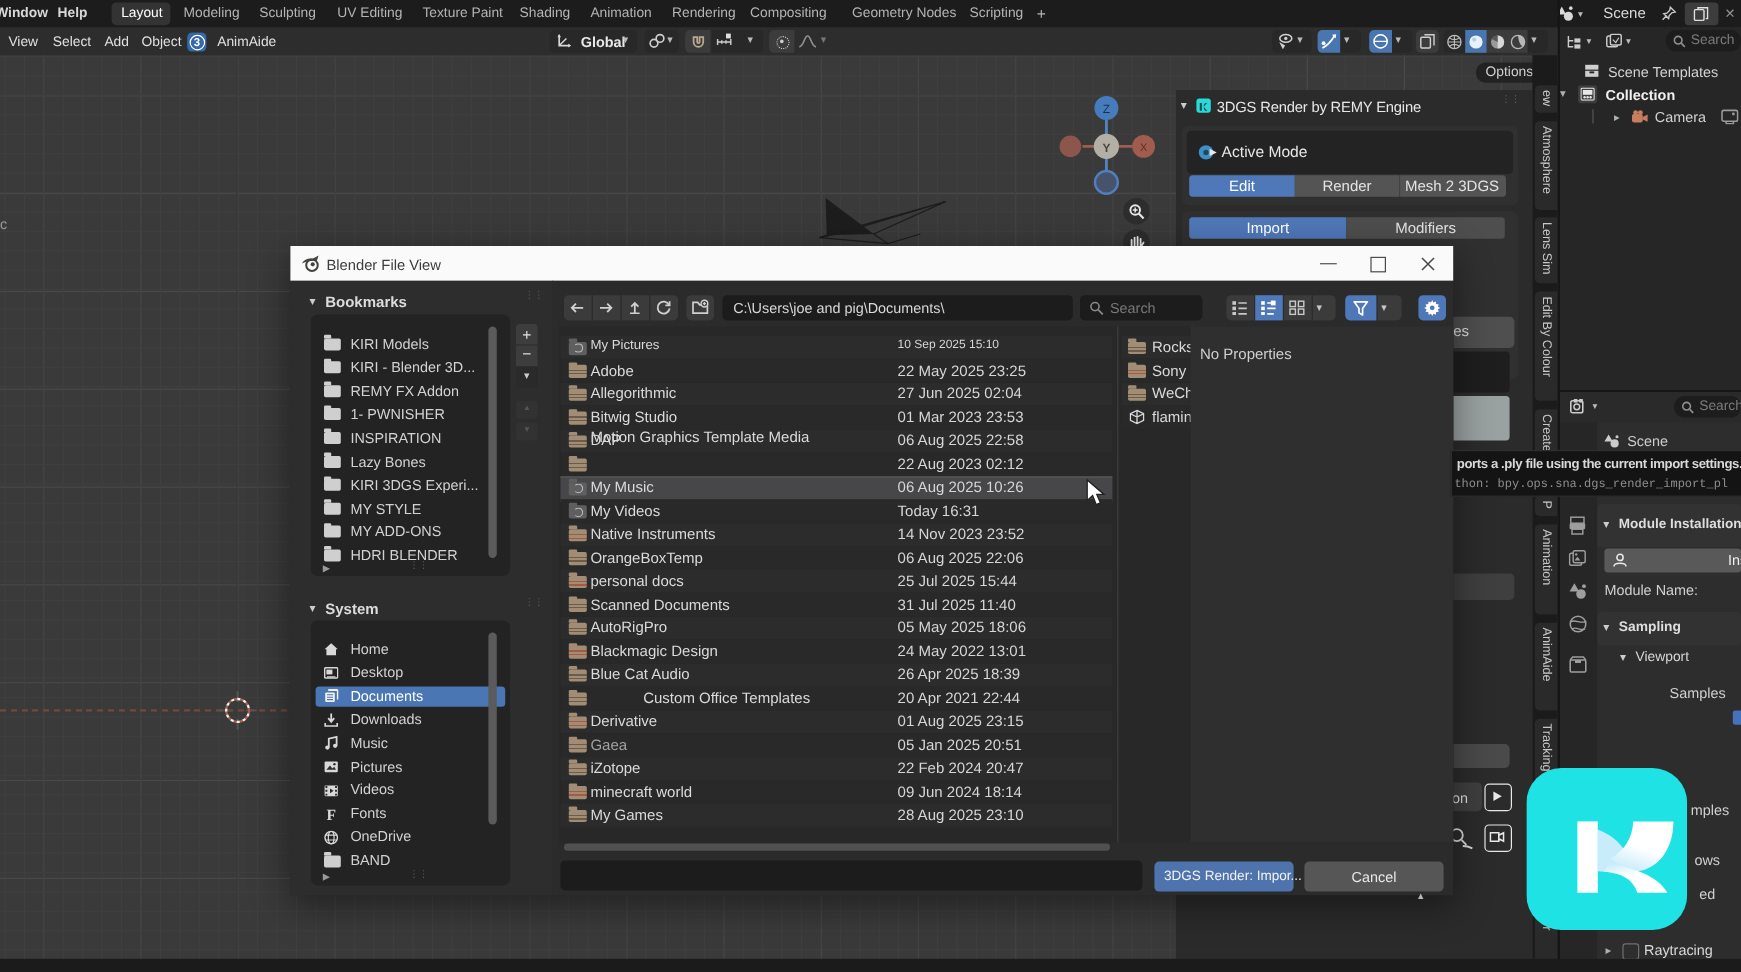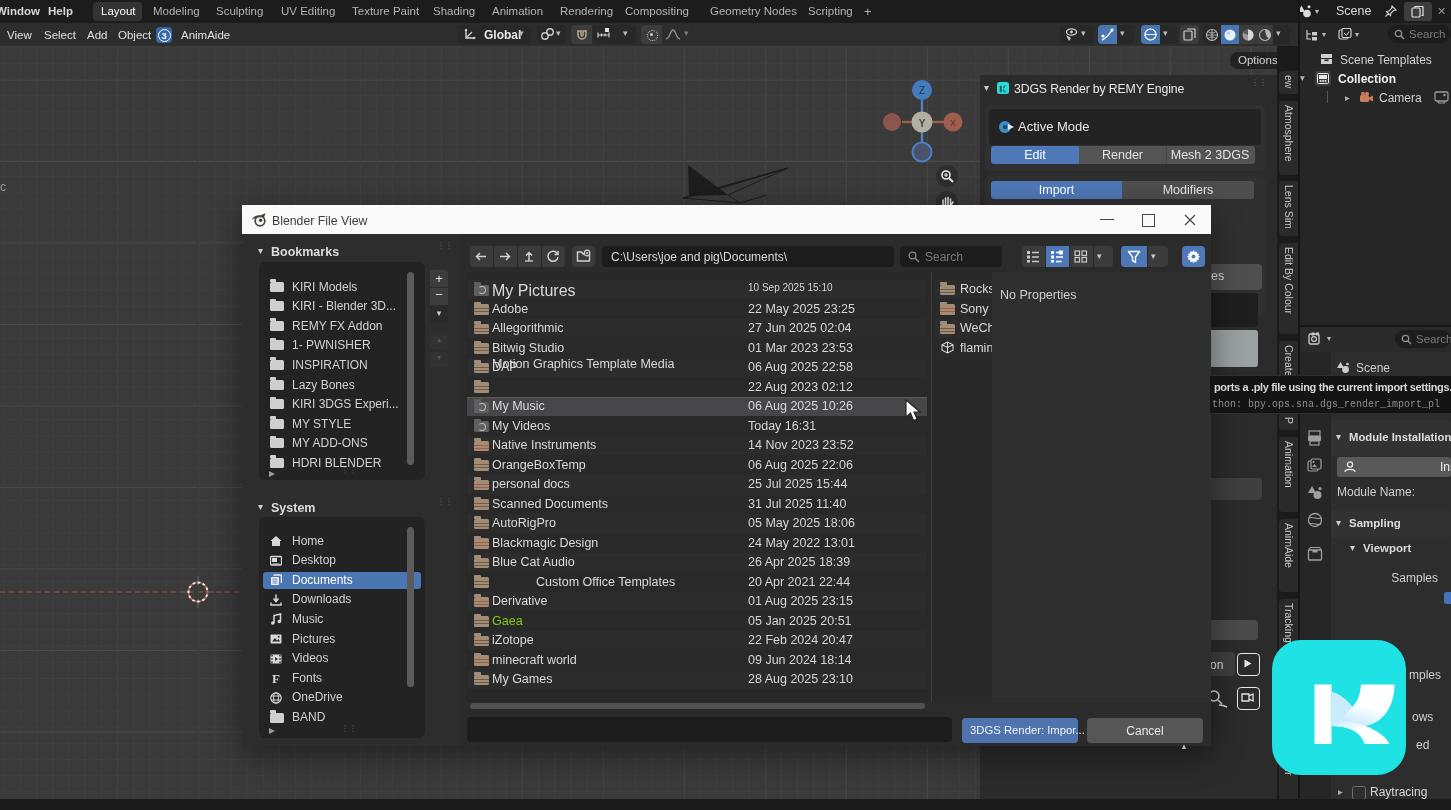--- a/index.html
+++ b/index.html
@@ -364,21 +364,21 @@
 <svg class="a" style="left:1343px;top:460px" width="14" height="14" viewBox="0 0 14 14">
     <circle cx="7" cy="4.5" r="2.6" fill="none" stroke="#e8e8e8" stroke-width="1.3"></circle>
     <path d="M2 12 c0 -3.5 10 -3.5 10 0" fill="none" stroke="#e8e8e8" stroke-width="1.3"></path>
   </svg>
 <div class="tx" style="left:1440px;top:459.5px;font-size:12px;color:#f0f0f0;">Ins</div>
 <div class="tx" style="left:1337px;top:485px;font-size:12px;color:#d0d0d0;">Module Name:</div>
 <div class="a" style="left:1331px;top:510px;width:120px;height:28px;background:#323232;border-radius:4px;"></div>
 <div class="tx" style="left:1336px;top:517px;font-size:10px;color:#cccccc;">▾</div>
 <div class="tx" style="left:1349px;top:516.5px;font-size:11.5px;color:#dedede;font-weight:600;">Sampling</div>
 <div class="tx" style="left:1350px;top:542px;font-size:10px;color:#cccccc;">▾</div>
-<div class="tx" style="left:1363px;top:541.5px;font-size:11.5px;color:#d8d8d8;font-weight:700;">Viewport</div>
+<div class="tx" style="left:1363px;top:541.5px;font-size:11.5px;color:#d8d8d8;font-weight:400;">Viewport</div>
 <div class="tx" style="left:1354px;top:571px;width:84px;text-align:right;font-size:12px;color:#d0d0d0;">Samples</div>
 <div class="a" style="left:1444px;top:592px;width:7px;height:12px;background:#4572b8;border-radius:2px 0 0 2px;"></div>
 <div class="tx" style="left:1409px;top:668px;font-size:12px;color:#d0d0d0;">mples</div>
 <div class="tx" style="left:1412px;top:710px;font-size:12px;color:#d0d0d0;">ows</div>
 <div class="tx" style="left:1416px;top:738px;font-size:12px;color:#d0d0d0;">ed</div>
 <div class="tx" style="left:1338px;top:786px;font-size:9.5px;color:#b0b0b0;">▸</div>
 <div class="a" style="left:1352px;top:786px;width:12px;height:12px;background:#2e2e2e;border:1px solid #707070;border-radius:2.5px;"></div>
 <div class="tx" style="left:1370px;top:785px;font-size:12px;color:#d8d8d8;">Raytracing</div>
 <div class="a" style="left:0;top:799px;width:1451px;height:11px;background:#1b1b1b;"></div>
 <div class="a" style="left:242px;top:205px;width:969px;height:541px;background:#2b2b2b;box-shadow:0 8px 30px rgba(0,0,0,.45);"></div>
@@ -560,21 +560,21 @@
 <div class="a" style="left:1148px;top:246px;width:20px;height:21px;background:#3b3b3b;border-radius:0 4px 4px 0;"></div>
 <div class="tx" style="left:1151px;top:251px;font-size:9px;color:#c8c8c8;">▾</div>
 <div class="a" style="left:1182px;top:246px;width:23px;height:21px;background:#4f78b8;border-radius:4px;"></div>
 <svg class="a" style="left:1186px;top:249px" width="15" height="15" viewBox="0 0 15 15">
     <path d="M7.5 1 l1 2 2 -0.8 0.3 2.2 2.2 0.3 -0.8 2 2 1 -2 1 0.8 2 -2.2 0.3 -0.3 2.2 -2 -0.8 -1 2 -1 -2 -2 0.8 -0.3 -2.2 -2.2 -0.3 0.8 -2 -2 -1 2 -1 -0.8 -2 2.2 -0.3 0.3 -2.2 2 0.8z" fill="#fff"></path>
     <circle cx="7.5" cy="7.5" r="2" fill="#4f78b8"></circle>
   </svg>
 <div class="a" style="left:466px;top:272px;width:745px;height:430px;background:#282828;"></div>
 <div class="a" style="left:467px;top:279.8px;width:460px;height:19.5px;background:#2c2c2c;"></div>
 <div class="sfolder" style="left:474px;top:284.8px"></div>
-<div class="tx" style="left:492px;top:282.2px;font-size:16px;color:#dadada;">My Pictures</div>
+<div class="tx" style="left:492px;top:282.2px;font-size:11px;color:#dadada;">My Pictures</div>
 <div class="tx" style="left:748px;top:282.2px;font-size:10px;color:#d6d6d6;">10 Sep 2025 15:10</div>
 <div class="a" style="left:467px;top:299.3px;width:460px;height:19.5px;background:#292929;"></div>
 <div class="folder" style="left:474px;top:304.3px"></div>
 <div class="tx" style="left:492px;top:301.7px;font-size:12.5px;color:#dadada;">Adobe</div>
 <div class="tx" style="left:748px;top:301.7px;font-size:12.5px;color:#d6d6d6;">22 May 2025 23:25</div>
 <div class="a" style="left:467px;top:318.8px;width:460px;height:19.5px;background:#2c2c2c;"></div>
 <div class="folder" style="left:474px;top:323.8px"></div>
 <div class="tx" style="left:492px;top:321.2px;font-size:12.5px;color:#dadada;">Allegorithmic</div>
 <div class="tx" style="left:748px;top:321.2px;font-size:12.5px;color:#d6d6d6;">27 Jun 2025 02:04</div>
 <div class="a" style="left:467px;top:338.3px;width:460px;height:19.5px;background:#292929;"></div>
@@ -628,21 +628,21 @@
 <div class="a" style="left:467px;top:572.3px;width:460px;height:19.5px;background:#292929;"></div>
 <div class="folder" style="left:474px;top:577.3px"></div>
 <div class="tx" style="left:492px;top:574.6999999999999px;font-size:12.5px;color:#dadada;margin-left:44px;">Custom Office Templates</div>
 <div class="tx" style="left:748px;top:574.6999999999999px;font-size:12.5px;color:#d6d6d6;">20 Apr 2021 22:44</div>
 <div class="a" style="left:467px;top:591.8px;width:460px;height:19.5px;background:#2c2c2c;"></div>
 <div class="folderR" style="left:474px;top:596.8px"></div>
 <div class="tx" style="left:492px;top:594.1999999999999px;font-size:12.5px;color:#dadada;text-align:center;">Derivative</div>
 <div class="tx" style="left:748px;top:594.1999999999999px;font-size:12.5px;color:#d6d6d6;">01 Aug 2025 23:15</div>
 <div class="a" style="left:467px;top:611.3px;width:460px;height:19.5px;background:#292929;"></div>
 <div class="folder" style="left:474px;top:616.3px"></div>
-<div class="tx" style="left:492px;top:613.6999999999999px;font-size:12.5px;color:#84cc16;">Gaea</div>
+<div class="tx" style="left:492px;top:613.6999999999999px;font-size:12.5px;color:#a3a3a3;">Gaea</div>
 <div class="tx" style="left:748px;top:613.6999999999999px;font-size:12.5px;color:#d6d6d6;">05 Jan 2025 20:51</div>
 <div class="a" style="left:467px;top:630.8px;width:460px;height:19.5px;background:#2c2c2c;"></div>
 <div class="folder" style="left:474px;top:635.8px"></div>
 <div class="tx" style="left:492px;top:633.1999999999999px;font-size:12.5px;color:#dadada;">iZotope</div>
 <div class="tx" style="left:748px;top:633.1999999999999px;font-size:12.5px;color:#d6d6d6;">22 Feb 2024 20:47</div>
 <div class="a" style="left:467px;top:650.3px;width:460px;height:19.5px;background:#292929;"></div>
 <div class="folderR" style="left:474px;top:655.3px"></div>
 <div class="tx" style="left:492px;top:652.6999999999999px;font-size:12.5px;color:#dadada;">minecraft world</div>
 <div class="tx" style="left:748px;top:652.6999999999999px;font-size:12.5px;color:#d6d6d6;">09 Jun 2024 18:14</div>
 <div class="a" style="left:467px;top:669.8px;width:460px;height:19.5px;background:#2c2c2c;"></div>

